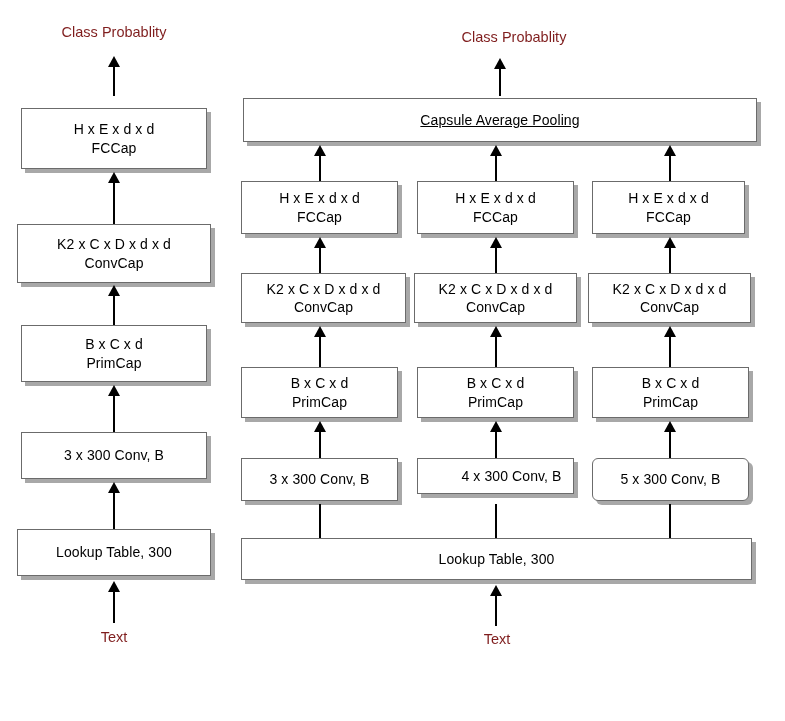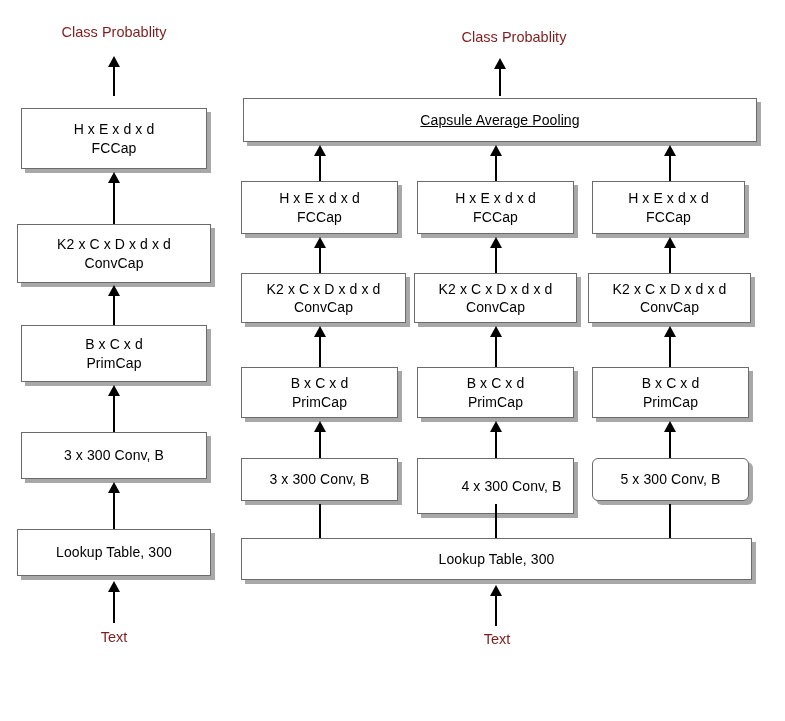--- a/index.html
+++ b/index.html
@@ -228,21 +228,21 @@
     <span class="shaft"></span>
   </div>
   <div class="box" style="left:417px; top:367px; width:157px; height:51px;">
     <span class="ln">B x C x d</span>
     <span class="ln">PrimCap</span>
   </div>
   <div class="arrow" style="left:496px; top:421px; height:37px;">
     <span class="head"></span>
     <span class="shaft"></span>
   </div>
-  <div class="box" style="left:417px; top:458px; width:157px; height:56px;padding-left:32px;">
+  <div class="box" style="left:417px; top:458px; width:157px; height:36px;padding-left:32px;">
     <span class="ln">4 x 300 Conv, B</span>
   </div>
   <div class="conn" style="left:496px; top:504px; height:36px;"></div>
 
   <div class="arrow" style="left:670px; top:145px; height:36px;">
     <span class="head"></span>
     <span class="shaft"></span>
   </div>
   <div class="box" style="left:592px; top:181px; width:153px; height:53px;">
     <span class="ln">H x E x d x d</span>

